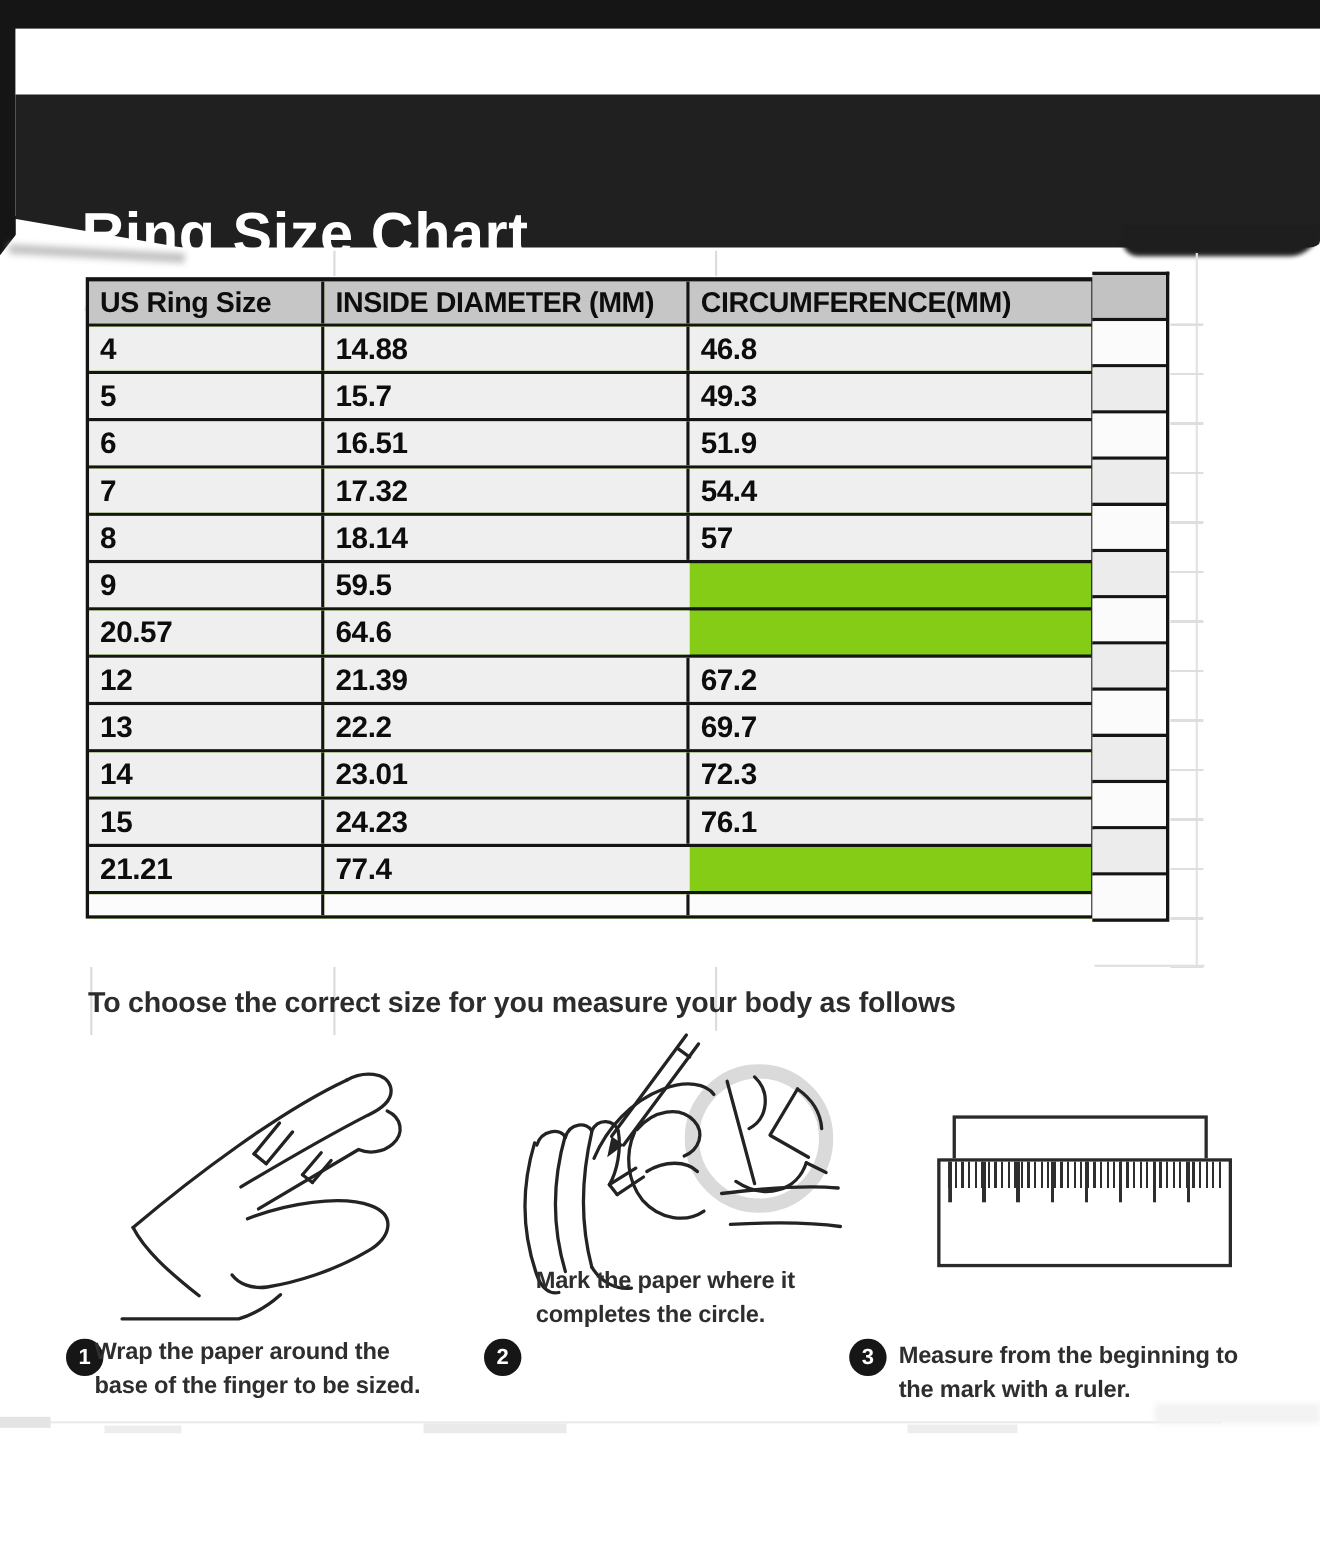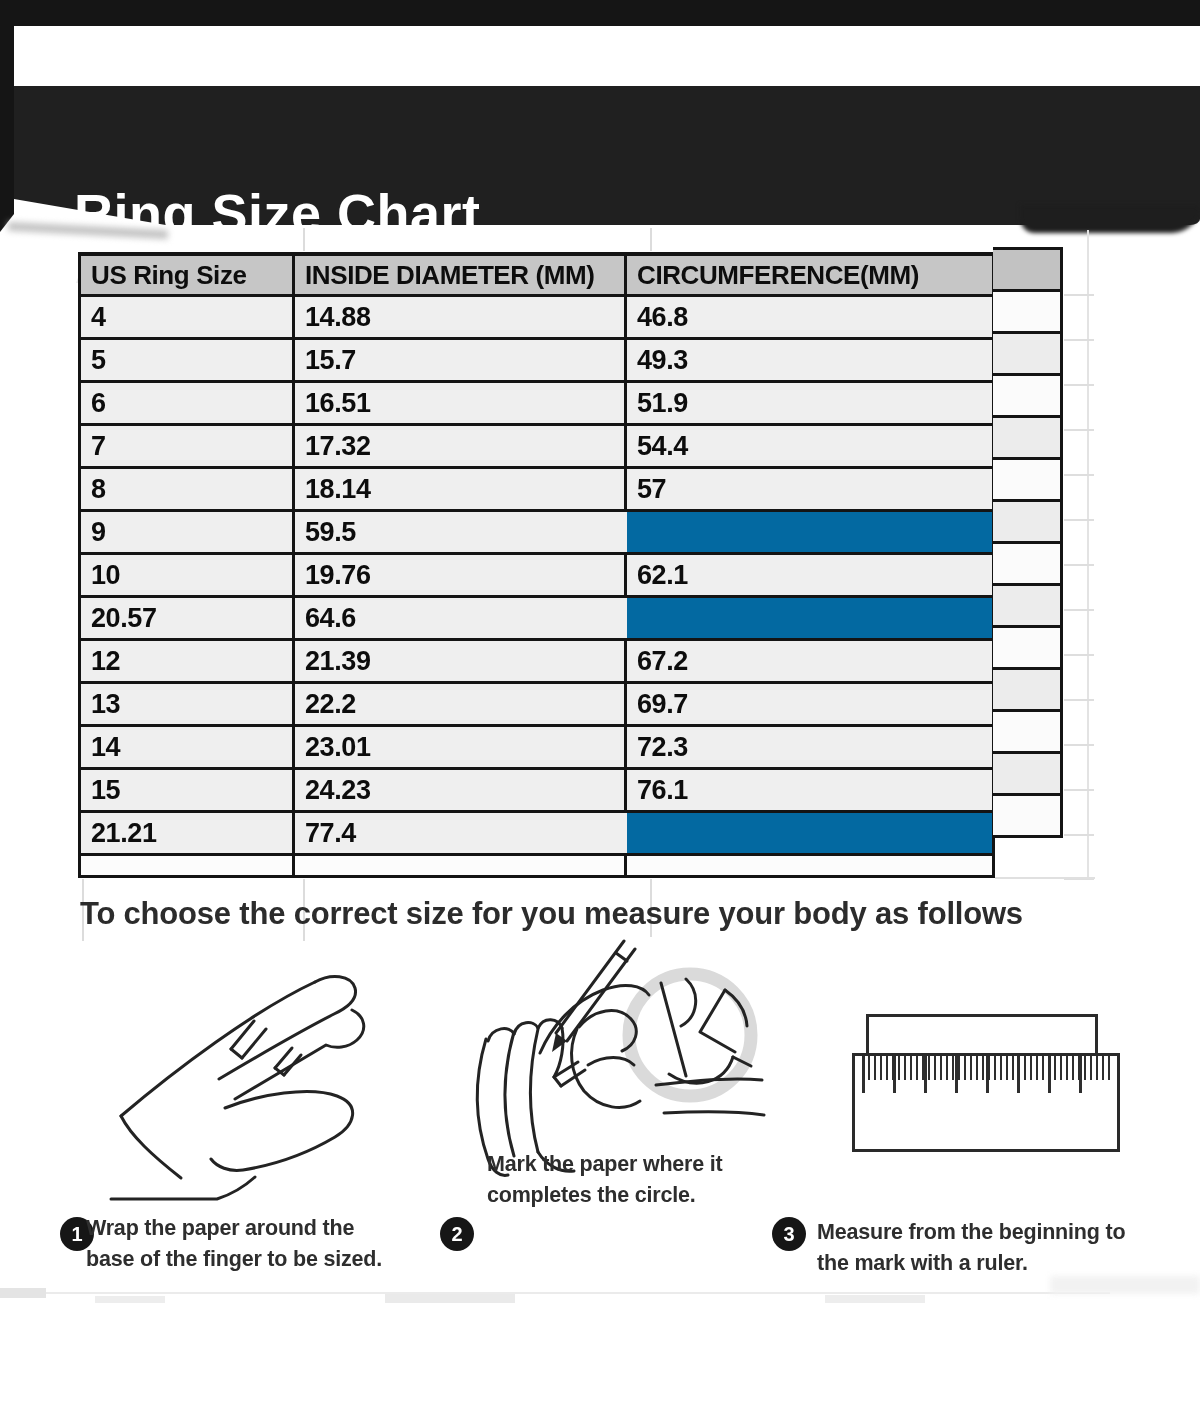--- a/index.html
+++ b/index.html
@@ -29,21 +29,21 @@
   .vf2 { left:650px; top:228px; height:23px; }
   .vf3 { left:1087px; top:230px; height:650px; background:#e3e3e3; }
   .vf4 { left:82px;  top:879px; height:62px; }
   .vf5 { left:303px; top:879px; height:62px; }
   .vf6 { left:650px; top:879px; height:58px; }
   .hstubs { position:absolute; left:1064px; top:294px; width:30px; height:586px;
             background:repeating-linear-gradient(180deg,#dedede 0 2px,transparent 2px 45px); }
   .hfaint-bottom { position:absolute; left:995px; top:877px; width:100px; height:2px; background:#e0e0e0; }
 
   
-  .rtable { position:absolute; left:78px; top:252px; width:917px; background:#0369a1;
+  .rtable { position:absolute; left:78px; top:252px; width:917px; background:#84cc16;
             border:3px solid #141414; border-top-width:4px; }
   .trow { display:grid; grid-template-columns:214px 332px 1fr; border-bottom:3px solid #141414; }
   .thead .trow { height:41px; border-bottom-width:3px; }
   .tbody .trow { height:43px; }
   .tcell { border-right:3px solid #141414; background:#efefef; display:flex; align-items:center;
            padding-left:10px; font-weight:700; font-size:27px; color:#0d0d0d; letter-spacing:-0.4px;
            white-space:nowrap; overflow:hidden; }
   .tcell:last-child { border-right:none; }
   .thead .tcell { background:#c6c6c6; font-size:26px; }
   .tempty { height:19px; display:grid; grid-template-columns:214px 332px 1fr; }
@@ -51,21 +51,21 @@
   .tempty div:last-child { border-right:none; }
 
   
   .xcol { position:absolute; left:993px; top:247px; width:70px; border-top:3px solid #141414;
           border-right:3px solid #141414; }
   .xcol div { height:42px; border-bottom:3px solid #141414; background:#fbfbfb; }
   .xcol div:nth-child(odd) { background:#ececec; }
   .xcol div:first-child { background:#c2c2c2; }
 
   
-  .intro { position:absolute; left:80px; top:896px; font-size:31px; font-weight:700; color:#2c2c2c;
+  .intro { position:absolute; left:80px; top:896px; font-size:26px; font-weight:700; color:#2c2c2c;
            letter-spacing:-0.2px; }
 
   
   .illu { position:absolute; }
   .illu svg path, .illu svg circle { vector-effect:non-scaling-stroke; }
   .il-hand { left:105px; top:948px; }
   .il-mark { left:428px; top:933px; }
   .paper-strip { position:absolute; left:866px; top:1014px; width:232px; height:46px;
                  background:#ffffff; border:3px solid #2a2a2a; z-index:1; }
   .ruler { position:absolute; left:852px; top:1053px; width:268px; height:99px; background:#ffffff;
@@ -160,25 +160,20 @@
           <div class="tcell">8</div>
           <div class="tcell">18.14</div>
           <div class="tcell">57</div>
         </div>
 
         <div class="trow">
           <div class="tcell">9</div>
           <div class="tcell">59.5</div>
         </div>
 
-        <div class="trow">
-          <div class="tcell">10</div>
-          <div class="tcell">19.76</div>
-          <div class="tcell">62.1</div>
-        </div>
 
         <div class="trow">
           <div class="tcell">20.57</div>
           <div class="tcell">64.6</div>
         </div>
 
         <div class="trow">
           <div class="tcell">12</div>
           <div class="tcell">21.39</div>
           <div class="tcell">67.2</div>

